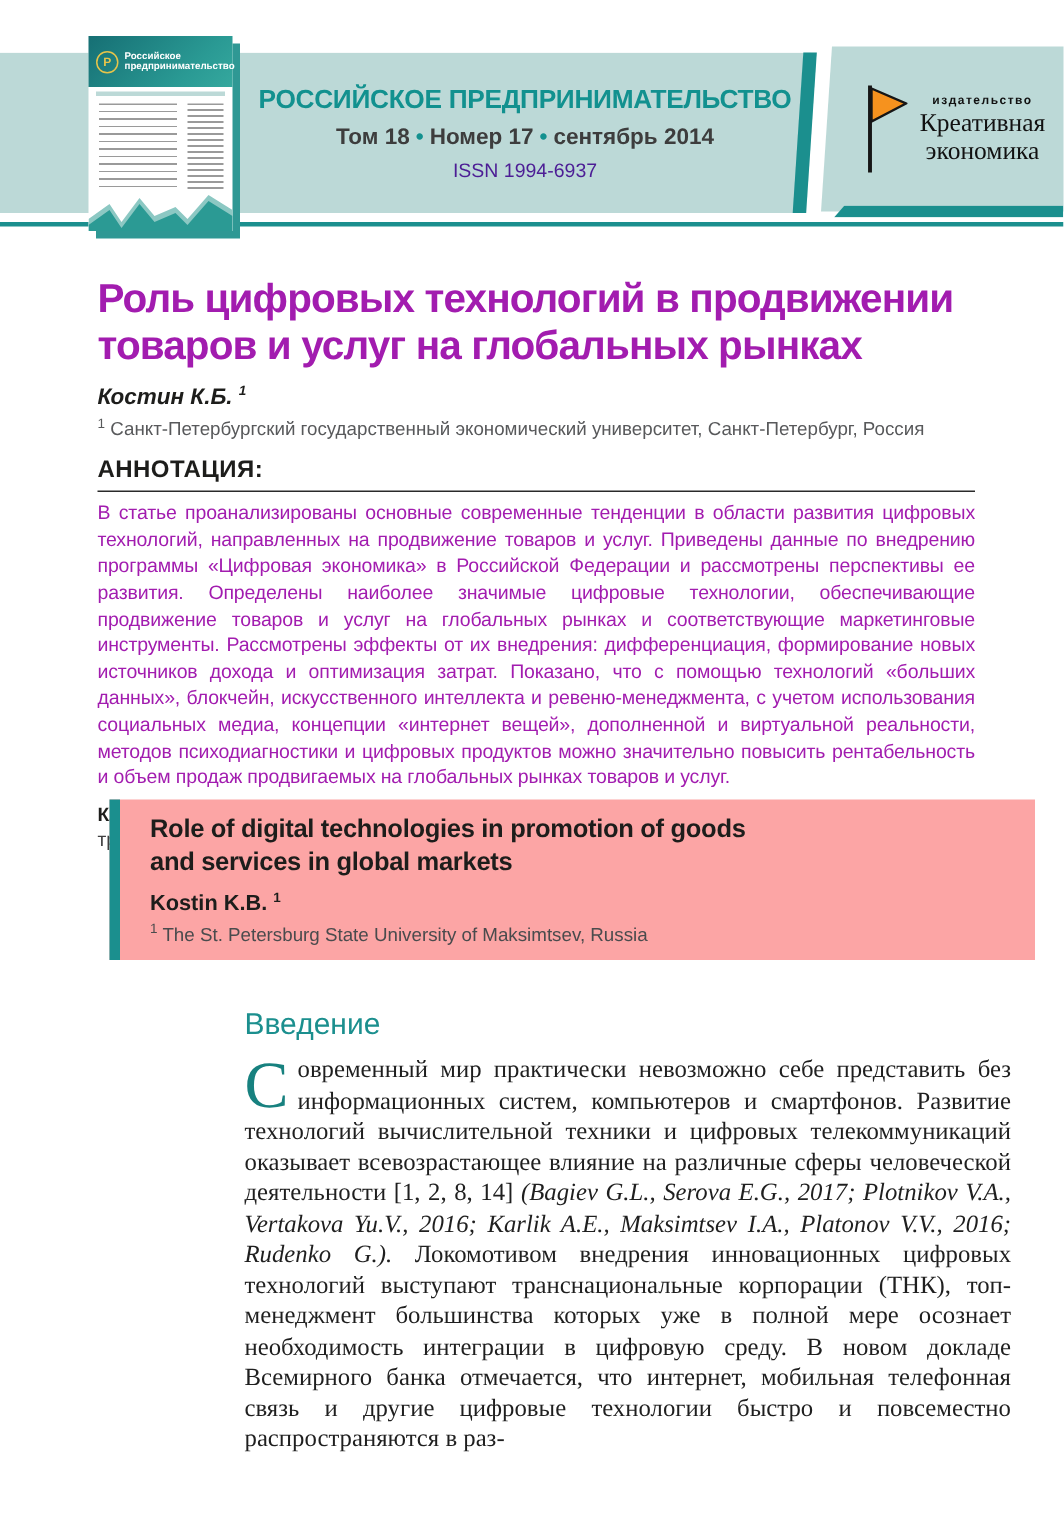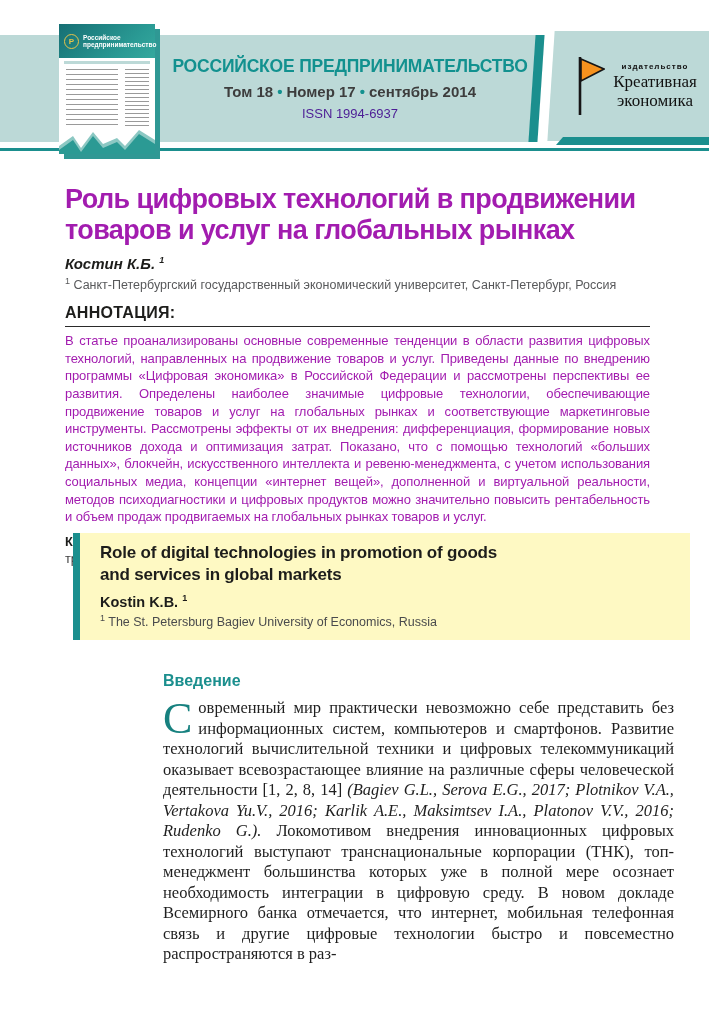--- a/index.html
+++ b/index.html
@@ -50,29 +50,29 @@
   .a-author{margin:9px 0 0 0;font-size:15px;font-weight:bold;font-style:italic;color:#1d1d1b;}
   .a-aff{margin:4px 0 0 0;font-size:12.5px;color:#58595b;}
   sup{font-size:9px;vertical-align:super;}
   .abs-label{margin:12px 0 0 0;font-size:16px;font-weight:bold;color:#1d1d1b;letter-spacing:0.3px;}
   .rule{border:0;border-top:1.6px solid #2a2a2a;margin:4px 0 5px 0;}
   .abs-text{margin:0;font-size:13px;line-height:17.6px;color:#a21caf;text-align:justify;letter-spacing:-0.1px;}
   .kw{margin:7px 0 0 0;font-size:12.8px;line-height:17.4px;color:#404041;text-align:justify;letter-spacing:-0.1px;}
   .kw b{color:#1d1d1b;letter-spacing:0.2px;}
 
   
-  .eng-box{left:73px;top:533px;width:580px;height:98px;background:#fef9c3;
+  .eng-box{left:73px;top:533px;width:580px;height:98px;background:#fca5a5;
         border-left:7px solid #1b8f8e;padding:9px 10px 0 20px;box-sizing:content-box;}
   .e-title{font-size:17px;line-height:22px;font-weight:bold;color:#1d1d1b;letter-spacing:-0.2px;}
   .e-author{margin-top:7px;font-size:14.5px;font-weight:bold;color:#1d1d1b;}
   .e-aff{margin-top:3px;font-size:12.5px;color:#4a4b4d;}
 
   
   .intro{left:163px;top:672px;width:511px;}
-  .i-head{margin:0;font-size:16px;font-weight:bold;color:#1b8f8e;}
+  .i-head{margin:0;font-size:20px;font-weight:normal;color:#1b8f8e;}
   .i-para{margin:8px 0 0 0;font-family:"Liberation Serif",serif;font-size:16.5px;line-height:20.5px;
         color:#1f1f1f;text-align:justify;}
   .dropcap{float:left;font-family:"Liberation Serif",serif;font-size:44px;line-height:38px;
         color:#17817f;padding:2px 6px 0 0;}
   .it{font-style:italic;}
 </style>
 </head>
 <body>
 
 <div>
@@ -128,19 +128,19 @@
   <p class="abs-label">АННОТАЦИЯ:</p>
   <hr class="rule">
   <p class="abs-text">В статье проанализированы основные современные тенденции в области развития цифровых технологий, направленных на продвижение товаров и услуг. Приведены данные по внедрению программы «Цифровая экономика» в Российской Федерации и рассмотрены перспективы ее развития. Определены наиболее значимые цифровые технологии, обеспечивающие продвижение товаров и услуг на глобальных рынках и соответствующие маркетинговые инструменты. Рассмотрены эффекты от их внедрения: дифференциация, формирование новых источников дохода и оптимизация затрат. Показано, что с помощью технологий «больших данных», блокчейн, искусственного интеллекта и ревеню-менеджмента, с учетом использования социальных медиа, концепции «интернет вещей», дополненной и виртуальной реальности, методов психодиагностики и цифровых продуктов можно значительно повысить рентабельность и объем продаж продвигаемых на глобальных рынках товаров и услуг.</p>
   <p class="kw"><b>КЛЮЧЕВЫЕ СЛОВА:</b><span> цифровые технологии, цифровая экономика, продвижение товаров и услуг, транснациональные корпорации, конкурентоспособность</span></p>
 </div>
 
 <div class="abs eng-box">
   <div class="e-title">Role of digital technologies in promotion of goods</div>
   <div class="e-title">and services in global markets</div>
   <div class="e-author"><span>Kostin K.B.</span> <sup>1</sup></div>
-  <div class="e-aff"><sup>1</sup><span> The St. Petersburg Bagiev University of Economics, Russia</span></div>
+  <div class="e-aff"><sup>1</sup><span> The St. Petersburg State University of Maksimtsev, Russia</span></div>
 </div>
 
 <div class="abs intro">
   <h2 class="i-head">Введение</h2>
   <p class="i-para"><span class="dropcap">С</span><span>овременный мир практически невозможно себе представить без информационных систем, компьютеров и смартфонов. Развитие технологий вычислительной техники и цифровых телекоммуникаций оказывает всевозрастающее влияние на различные сферы человеческой деятельности [1, 2, 8, 14] </span><span class="it">(Bagiev G.L., Serova E.G., 2017; Plotnikov V.A., Vertakova Yu.V., 2016; Karlik A.E., Maksimtsev I.A., Platonov V.V., 2016; Rudenko G.).</span><span> Локомотивом внедрения инновационных цифровых технологий выступают транснациональные корпорации (ТНК), топ-менеджмент большинства которых уже в полной мере осознает необходимость интеграции в цифровую среду. В новом докладе Всемирного банка отмечается, что интернет, мобильная телефонная связь и другие цифровые технологии быстро и повсеместно распространяются в раз-</span></p>
 </div>
 
 </body></html>

